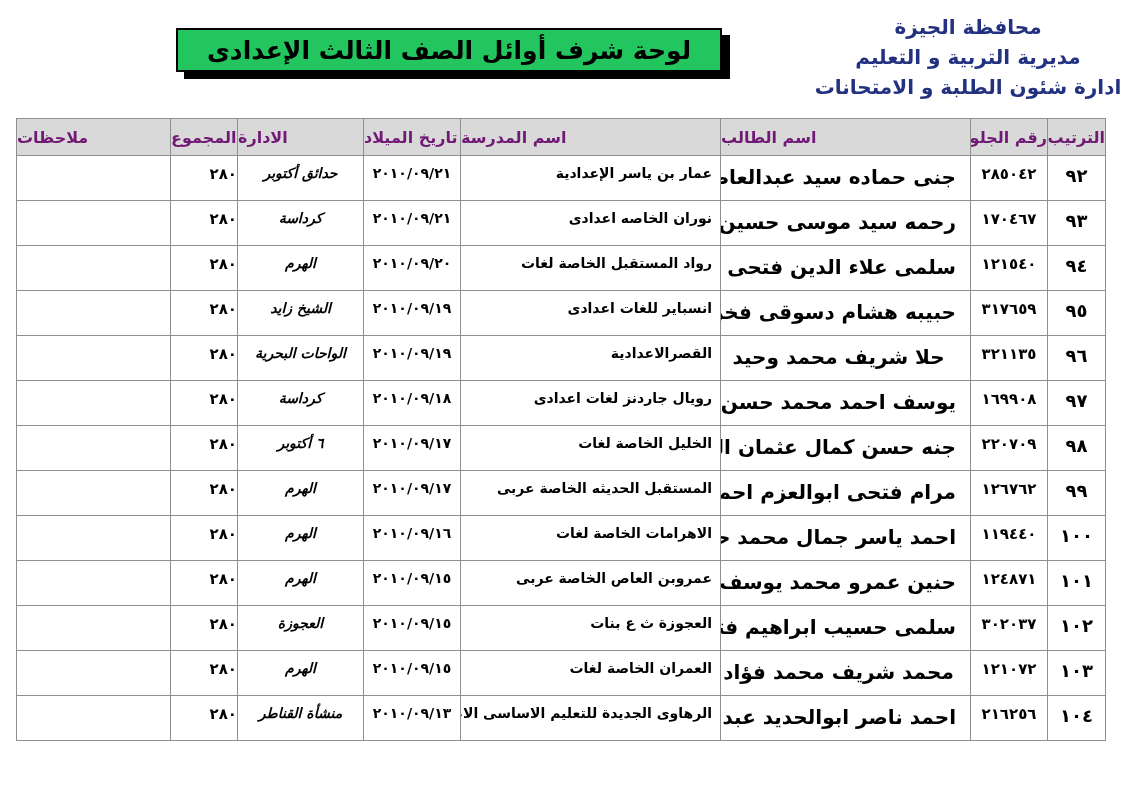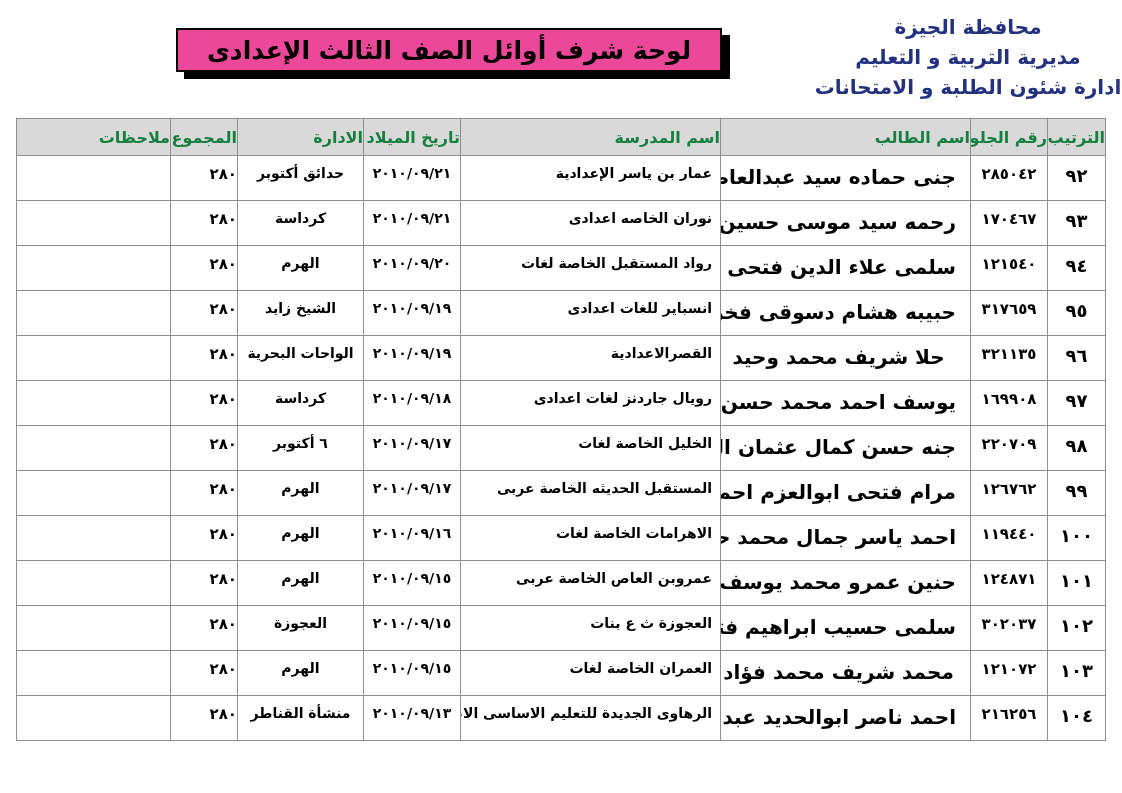--- a/index.html
+++ b/index.html
@@ -21,62 +21,62 @@
     font-size: 20px;
     line-height: 30px;
   }
 
   
   .title-box {
     position: absolute;
     left: 176px; top: 28px;
     width: 546px; height: 44px;
     border: 2px solid #000;
-    background: #ec4899;
+    background: #22c55e;
     box-shadow: 8px 7px 0 0 #000;
     display: flex; align-items: center; justify-content: center;
     font-size: 25px; font-weight: bold; color: #000;
   }
 
   
   table.honor {
     position: absolute;
     left: 16px; top: 118px;
     width: 1089px;
     border-collapse: collapse;
     table-layout: fixed;
   }
   table.honor td, table.honor th {
     border: 1px solid #8f8f8f;
     overflow: hidden;
     white-space: nowrap;
   }
   table.honor thead th {
     background: #d9d9d9;
-    color: #15803d;
+    color: #701a75;
     font-size: 16px;
     font-weight: bold;
     height: 37px;
-    text-align: right;
+    text-align: left;
     vertical-align: middle;
   }
   table.honor tbody td {
     height: 45px;
     vertical-align: top;
     padding-top: 9px;
     font-weight: bold;
     color: #000;
     background: #fff;
   }
   .c-rank   { text-align: center; font-size: 18px; letter-spacing: 2px; }
   .c-seat   { text-align: center; font-size: 15px; letter-spacing: 2px; }
   .c-name   { text-align: center; padding-right: 14px; font-size: 20px; }
   .c-school { text-align: right; padding-right: 8px;  font-size: 14px; }
   .c-date   { text-align: center; font-size: 14px; letter-spacing: 1px; }
-  .c-admin  { text-align: center; font-size: 14px; }
+  .c-admin  { text-align: center; font-size: 14px; font-style: italic; }
   .c-total  { text-align: right; font-size: 15px; letter-spacing: 2px; }
   .c-notes  { text-align: center; font-size: 14px; }
 </style>
 </head>
 <body>
 
 <div class="org-block">
   <div>محافظة الجيزة</div>
   <div>مديرية التربية و التعليم</div>
   <div>ادارة شئون الطلبة و الامتحانات</div>

